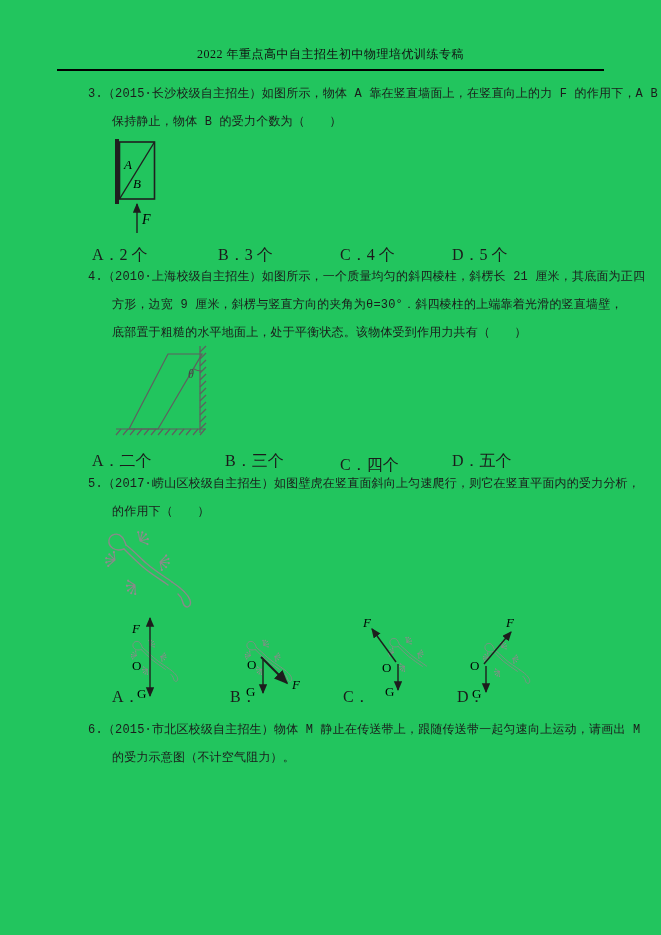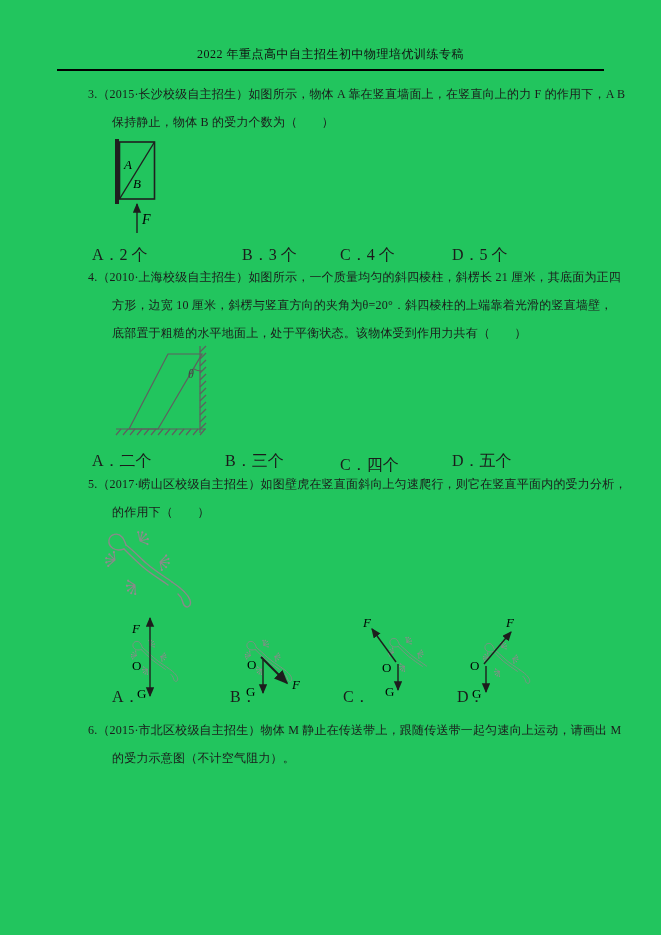--- a/index.html
+++ b/index.html
@@ -1,20 +1,20 @@
 <!DOCTYPE html>
 <html><head>
 <meta charset="utf-8">
 <style>
   html,body{margin:0;padding:0;background:#ffffff;}
   .page{
     position:relative;width:661px;height:935px;background:#22c55e;
     font-family:"Liberation Serif","DejaVu Serif",serif;color:#1b1b1b;overflow:hidden;
   }
-  .tl{position:absolute;font-size:12px;line-height:15px;white-space:nowrap;letter-spacing:0.2px;}
+  .tl{position:absolute;font-size:12px;line-height:15px;white-space:nowrap;letter-spacing:0.2px;font-family:Liberation Mono, monospace;}
   .header-title{position:absolute;top:46px;left:0;width:661px;text-align:center;font-size:12px;letter-spacing:0.5px;color:#111;}
   .divider{position:absolute;top:69px;left:57px;width:547px;border-top:2px solid #000;height:0;}
   .opt{position:absolute;font-size:16px;white-space:nowrap;}
   .fig{position:absolute;}
   svg text{font-family:"Liberation Serif","DejaVu Serif",serif;}
   .lbl-it{font-style:italic;}
   #gfoot circle{fill:#8f8f8f;stroke:none;}
 </style>
 </head>
 <body>
@@ -60,28 +60,28 @@
         <rect x="9.5" y="4" width="35" height="57" stroke-width="1.6"></rect>
         <line x1="9.5" y1="61" x2="44.5" y2="4" stroke-width="1.4"></line>
         <line x1="27" y1="95" x2="27" y2="66" stroke-width="1.4" marker-end="url(#arrowhead)"></line>
       </g>
       <text class="lbl-it" x="14" y="31" font-size="13">A</text>
       <text class="lbl-it" x="23" y="50" font-size="13">B</text>
       <text class="lbl-it" x="32" y="86" font-size="14">F</text>
     </svg>
 
     <div class="opt" style="left:92px;top:245px">A．2 个</div>
-    <div class="opt" style="left:242px;top:245px">B．3 个</div>
+    <div class="opt" style="left:218px;top:245px">B．3 个</div>
     <div class="opt" style="left:340px;top:245px">C．4 个</div>
     <div class="opt" style="left:452px;top:245px">D．5 个</div>
   </div>
 
   <div>
     <div class="tl" style="left:88px;top:270px">4.（2010·上海校级自主招生）如图所示，一个质量均匀的斜四棱柱，斜楞长 21 厘米，其底面为正四</div>
-    <div class="tl" style="left:112px;top:298px">方形，边宽 10 厘米，斜楞与竖直方向的夹角为θ=20°．斜四棱柱的上端靠着光滑的竖直墙壁，</div>
+    <div class="tl" style="left:112px;top:298px">方形，边宽 9 厘米，斜楞与竖直方向的夹角为θ=30°．斜四棱柱的上端靠着光滑的竖直墙壁，</div>
     <div class="tl" style="left:112px;top:326px">底部置于粗糙的水平地面上，处于平衡状态。该物体受到作用力共有（　　）</div>
 
     <svg class="fig" style="left:105px;top:342px" width="112" height="100" viewBox="0 0 112 100">
       <g stroke="#5f5f5f" fill="none" stroke-width="1.2">
         <line x1="95" y1="4" x2="95" y2="91"></line>
         <path d="M95,10 l6,-6 M95,17 l6,-6 M95,24 l6,-6 M95,31 l6,-6 M95,38 l6,-6 M95,45 l6,-6 M95,52 l6,-6 M95,59 l6,-6 M95,66 l6,-6 M95,73 l6,-6 M95,80 l6,-6 M95,87 l6,-6"></path>
         <line x1="11" y1="87" x2="101" y2="87"></line>
         <path d="M16,87 l-5,6 M23,87 l-5,6 M30,87 l-5,6 M37,87 l-5,6 M44,87 l-5,6 M51,87 l-5,6 M58,87 l-5,6 M65,87 l-5,6 M72,87 l-5,6 M79,87 l-5,6 M86,87 l-5,6 M93,87 l-5,6 M100,87 l-5,6"></path>
         <polygon points="24,87 63,12 97,12 53,87"></polygon>
         <path d="M97,29 A17,17 0 0 1 88.3,26.7"></path>

